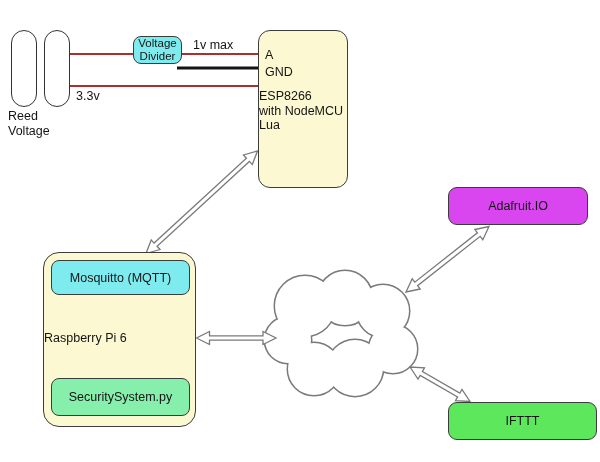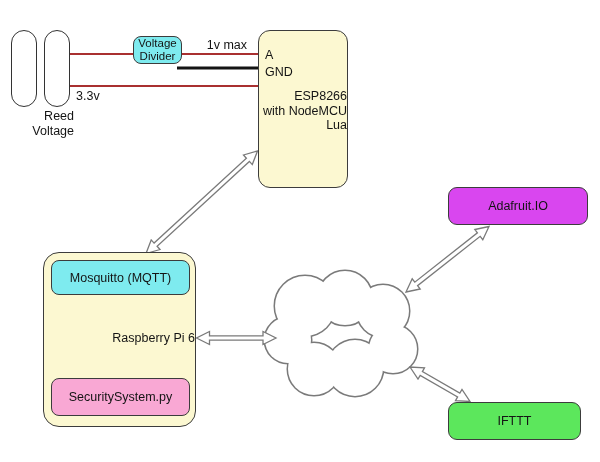--- a/index.html
+++ b/index.html
@@ -7,21 +7,21 @@
     position:relative;width:600px;height:462px;background:#ffffff;overflow:hidden;
     font-family:"Liberation Sans","DejaVu Sans",sans-serif;color:#141414;
   }
   .canvas svg{position:absolute;left:0;top:0;}
   .node{
     position:absolute;box-sizing:border-box;border:1.6px solid #3c3c3c;
     display:flex;align-items:center;justify-content:center;text-align:center;
   }
   .pill{position:absolute;box-sizing:border-box;border:1.7px solid #333;border-radius:13px;background:#fff;}
   .lbl{position:absolute;font-size:12.5px;line-height:1.16;white-space:pre-line;}
-  .center{text-align:right;}
+  .center{text-align:left;}
   .vd{border-radius:8px;font-size:11.5px;line-height:1.15;white-space:pre-line;}
   .esp{border-radius:12px;}
   .pi{border-radius:16px;}
   .sub{border-radius:8px;font-size:12.5px;}
   .io{border-radius:9px;font-size:12.5px;}
   .inner{position:absolute;font-size:12.5px;line-height:1.16;white-space:pre-line;}
 </style>
 </head>
 <body>
 
@@ -80,27 +80,27 @@
     <span class="inner center" style="left:0;top:58px;width:100%;">ESP8266
 with NodeMCU
 Lua</span>
   </div>
 
   <div class="node pi" style="left: 43px; top: 252px; width: 153px; height: 175px; background-color: rgb(252, 248, 209);">
     <div class="node sub" style="left: 7px; top: 7px; width: 139px; height: 35px; background-color: rgb(126, 235, 239);">
       <span>Mosquitto (MQTT)</span>
     </div>
     <span class="inner center" style="left:0;top:78px;width:100%;">Raspberry Pi 6</span>
-    <div class="node sub" style="left: 7px; top: 125px; width: 139px; height: 38px; background-color: #f9a8d4;">
+    <div class="node sub" style="left: 7px; top: 125px; width: 139px; height: 38px; background-color: #86efac;">
       <span>SecuritySystem.py</span>
     </div>
   </div>
 
 
   <div class="node io" style="left: 448px; top: 187px; width: 140px; height: 38px; background-color: #d946ef;">
     <span>Adafruit.IO</span>
   </div>
 
-  <div class="node io" style="left: 448px; top: 402px; width: 133px; height: 38px; background-color: rgb(92, 231, 92);">
+  <div class="node io" style="left: 448px; top: 402px; width: 149px; height: 38px; background-color: rgb(92, 231, 92);">
     <span>IFTTT</span>
   </div>
 
 </div>
 
 </body></html>

